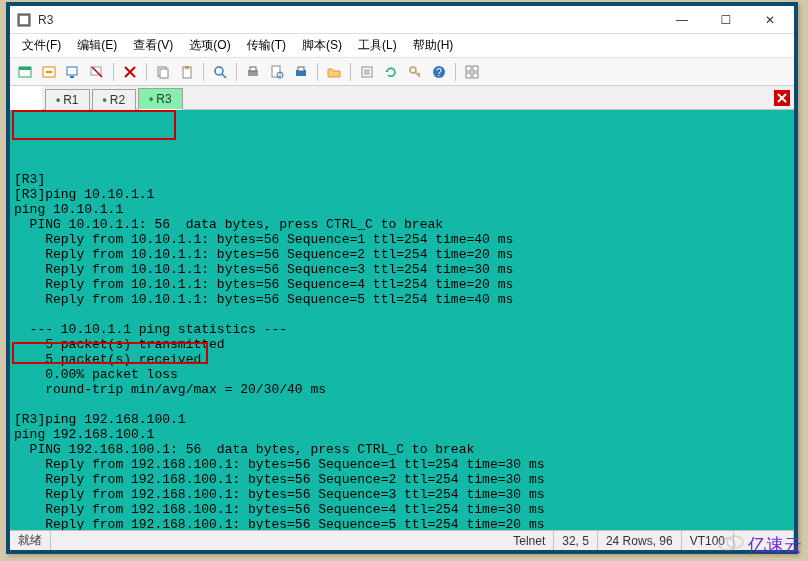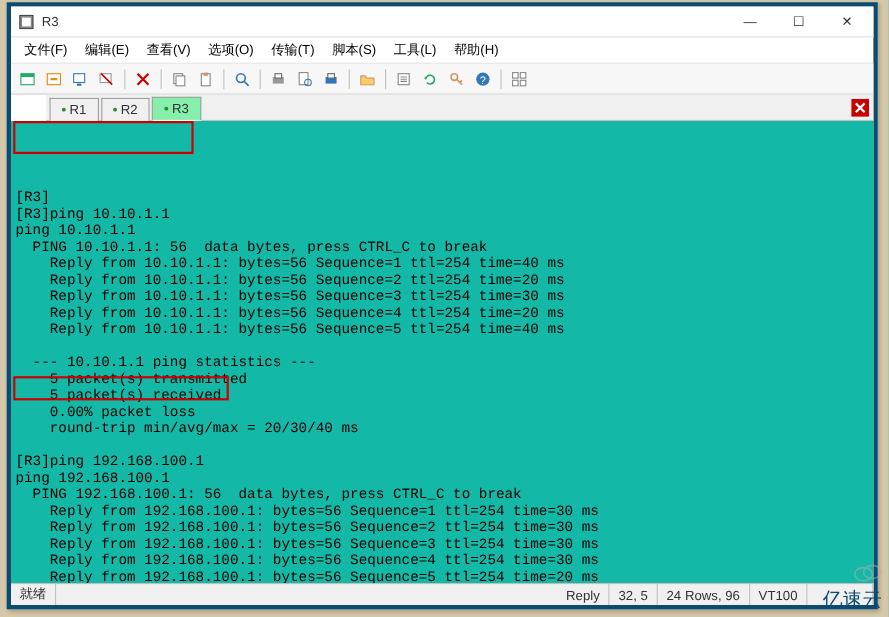--- a/index.html
+++ b/index.html
@@ -18,21 +18,21 @@
   .tabstrip { height: 24px; background: #f0f0f0; border-bottom: 1px solid #c0c0c0; display: flex; align-items: flex-end; padding-left: 3px; position: relative; margin-left: 32px; }
   .tab { padding: 3px 10px 3px 10px; border: 1px solid #a0a0a0; border-bottom: none; margin-right: 2px; background: #f0f0f0; font-size: 12px; color: #333; position: relative; top: 1px; }
   .tab .dot { color: #2a8b2a; font-weight: bold; margin-right: 3px; }
   .tab.active { background: #86efac; border-bottom: 1px solid #fff; top: 1px; }
   .tabclose { position: absolute; right: 4px; top: 4px; width: 16px; height: 16px; background: #c00; display:flex; align-items:center; justify-content:center; }
   .terminal { flex: 1; background: #14b8a6; padding: 2px 4px; font-family: "Courier New", monospace; font-size: 13px; line-height: 15px; color: #000; white-space: pre; overflow: hidden; position: relative; }
   .hlbox { position: absolute; border: 2px solid #c00; pointer-events: none; }
   .statusbar { height: 20px; border-top: 1px solid #c0c0c0; background: #f0f0f0; display: flex; align-items: center; font-size: 12px; color: #333; justify-content: center; }
   .statusbar .cell { padding: 0 8px; border-right: 1px solid #c0c0c0; height: 100%; display:flex; align-items:center; }
   .statusbar .spacer { flex: 1; }
-  .watermark { position: absolute; right: 6px; bottom: 4px; font-size: 18px; color: #0c4a6e; font-family: "Microsoft YaHei"; display:flex; align-items:flex-end; gap:4px;flex-direction:column; }
+  .watermark { position: absolute; right: 6px; bottom: 4px; font-size: 18px; color: #6d28d9; font-family: "Microsoft YaHei"; display:flex; align-items:flex-start; gap:4px; }
   .watermark svg { opacity:.5; }
 </style>
 </head>
 <body>
 
 <div class="window">
 
   <div class="titlebar">
     <span class="appicon">
       <svg width="14" height="14" viewBox="0 0 14 14">
@@ -214,21 +214,21 @@
     5 packet(s) transmitted
     5 packet(s) received
     0.00% packet loss
     round-trip min/avg/max = 20/28/30 ms
 
 [R3]</div></div>
 
   <div class="statusbar">
     <div class="cell">就绪</div>
     <div class="spacer"></div>
-    <div class="cell">Reply</div>
+    <div class="cell">Telnet</div>
     <div class="cell">32,  5</div>
     <div class="cell">24 Rows, 96</div>
     <div class="cell">VT100</div>
     <div class="cell" style="width:60px"></div>
   </div>
 
 </div>
 
 <div class="watermark">
   <svg width="26" height="18" viewBox="0 0 26 18">

